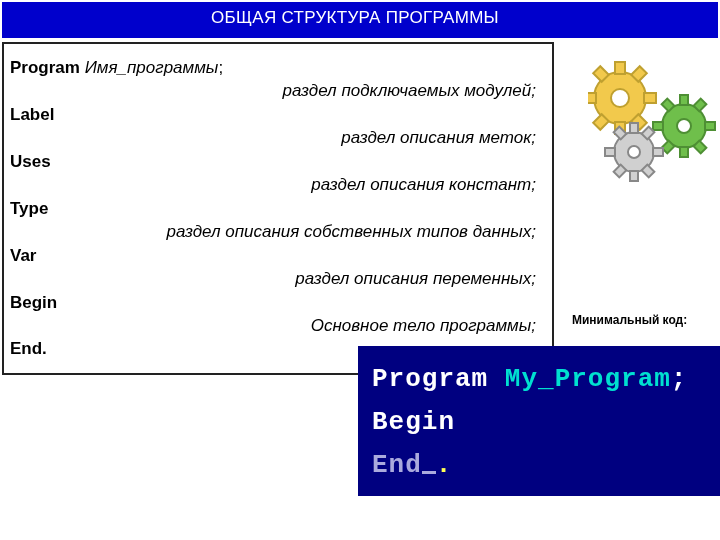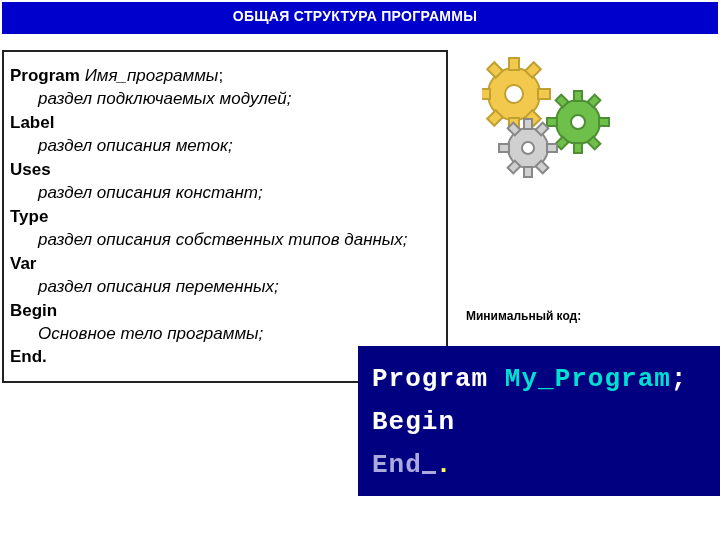--- a/index.html
+++ b/index.html
@@ -8,43 +8,43 @@
     height: 540px;
     background: #fff;
     font-family: Arial, Helvetica, sans-serif;
     position: relative;
     overflow: hidden;
   }
   .title-bar {
     background: #0000cc;
     color: #fff;
     text-align: center;
-    font-weight: bold;
-    font-size: 14px;
+    font-weight: normal;
+    font-size: 17px;
     padding: 6px 10px 10px 0;
     letter-spacing: 0.3px;
     margin: 2px 2px 0 2px;
   }
   .content-area {
     display: flex;
     padding: 0 2px;
   }
   .code-box {
     border: 2px solid #222;
     background: #fff;
-    width: 446px;
+    width: 552px;
     padding: 12px 16px 12px 6px;
     font-size: 17px;
     line-height: 1.38;
-    margin-top: 16px;
+    margin-top: 4px;
   }
   .cb-line { white-space: pre; }
   .kw { font-weight: bold; }
   .it { font-style: italic; }
-  .indent { padding-left: 28px; }
+  .indent { padding-left: 28px; text-align: right; }
   .right-col {
     flex: 1;
     position: relative;
   }
   .gears-icon {
     position: absolute;
     top: 18px;
     left: 34px;
   }
   .min-label {

